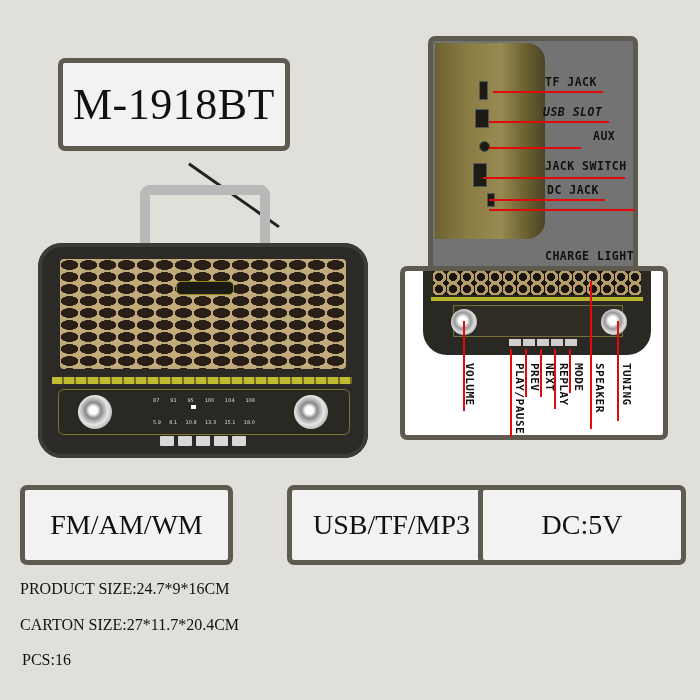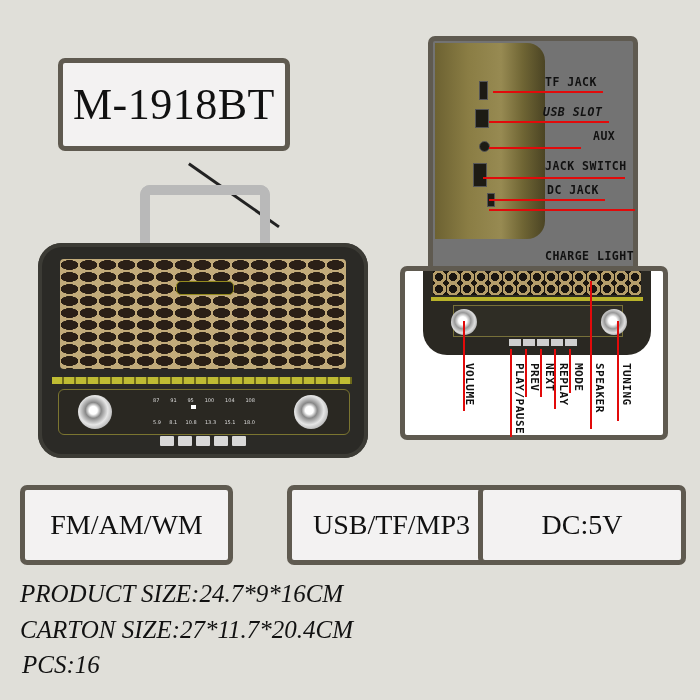--- a/index.html
+++ b/index.html
@@ -11,21 +11,21 @@
     position:absolute; background:#f3f2f2; border:5px solid #5f5a50; border-radius:7px;
     display:flex; align-items:center; justify-content:center; box-sizing:border-box;
   }
   .model-box { left:58px; top:58px; width:232px; height:93px; }
   .model-text { font-size:44px; letter-spacing:0.5px; }
   .feat { top:485px; height:80px; font-size:28px; }
   .feat1 { left:20px; width:213px; }
   .feat2 { left:251px; width:209px;margin-left:36px; }
   .feat3 { left:478px; width:208px; }
 
-  .spec { position:absolute; left:20px; font-size:25px;font-style:italic; }
+  .spec { position:absolute; left:20px; font-size:16px; }
   .spec1 { top:580px; }
   .spec2 { top:616px; }
   .spec3 { top:651px; left:22px; }
 
   
   .side-panel { left:428px; top:36px; width:210px; height:240px; background:#737373; display:block; }
   .side-img {
     position:absolute; left:2px; top:2px; width:110px; height:196px;
     background:linear-gradient(90deg,#6d6232 0%,#8a7d44 30%,#978a52 60%,#6f6534 80%,#4b4424 100%);
     border-radius:0 18px 18px 0;

